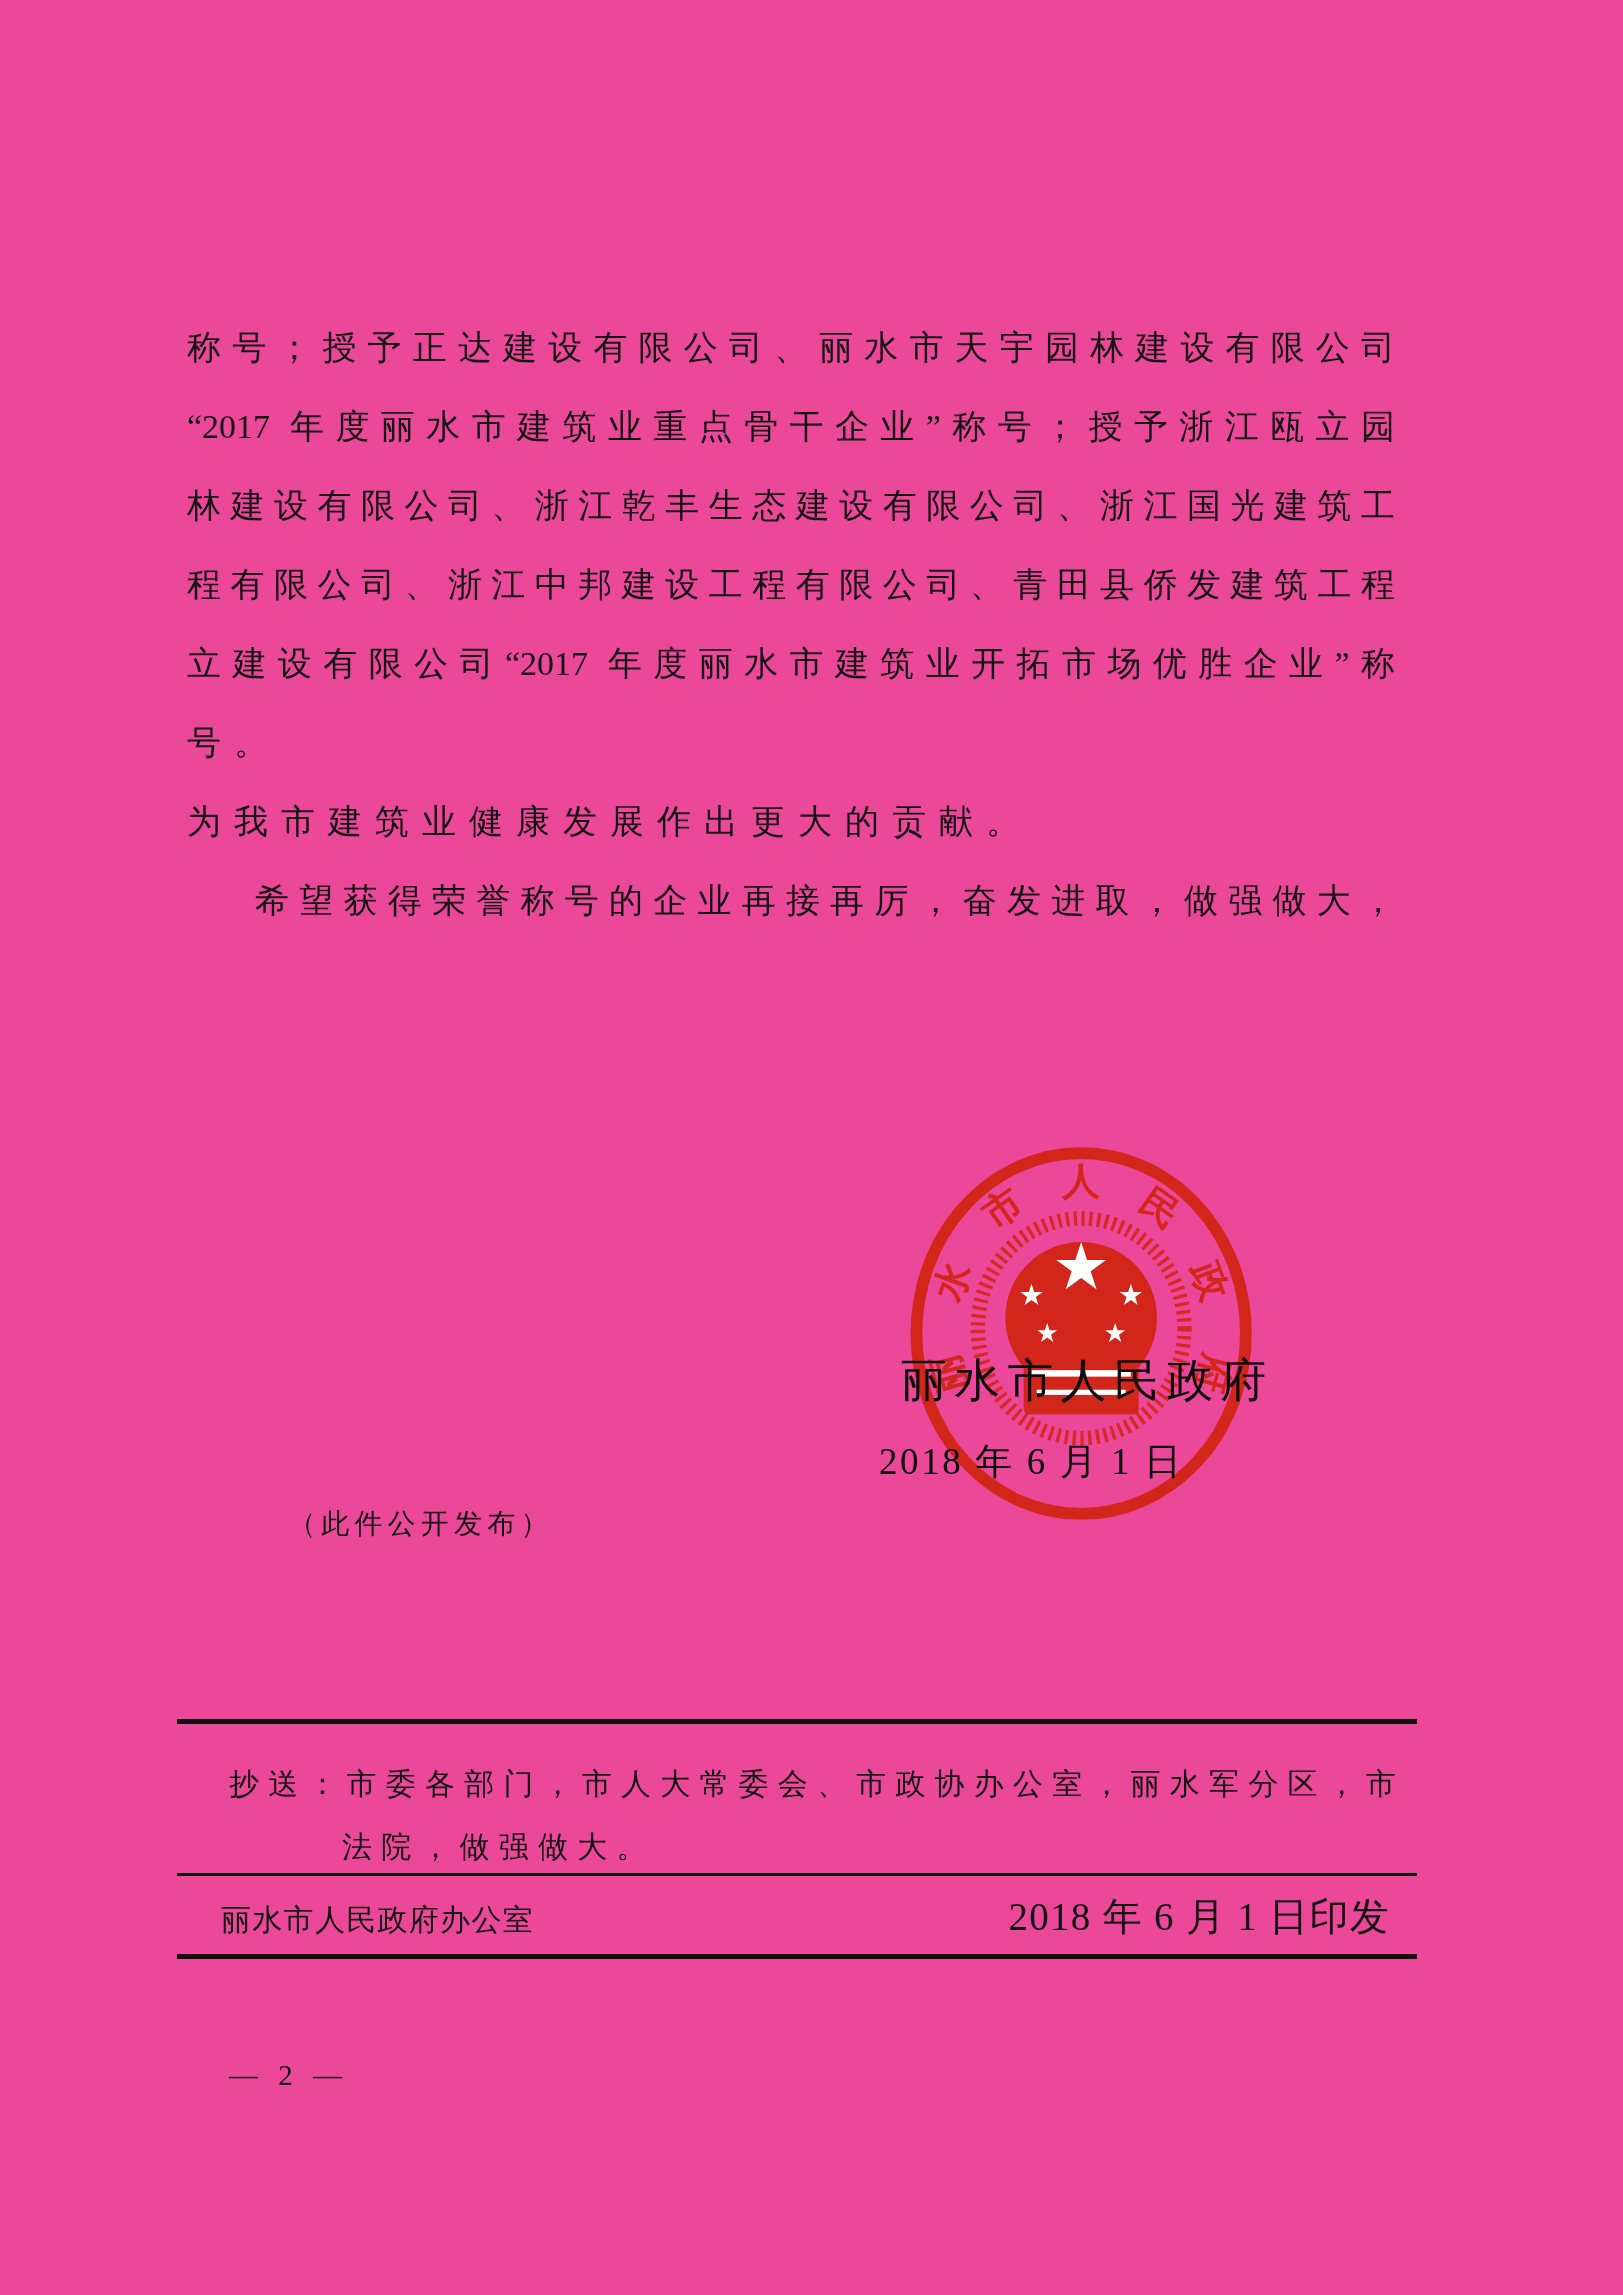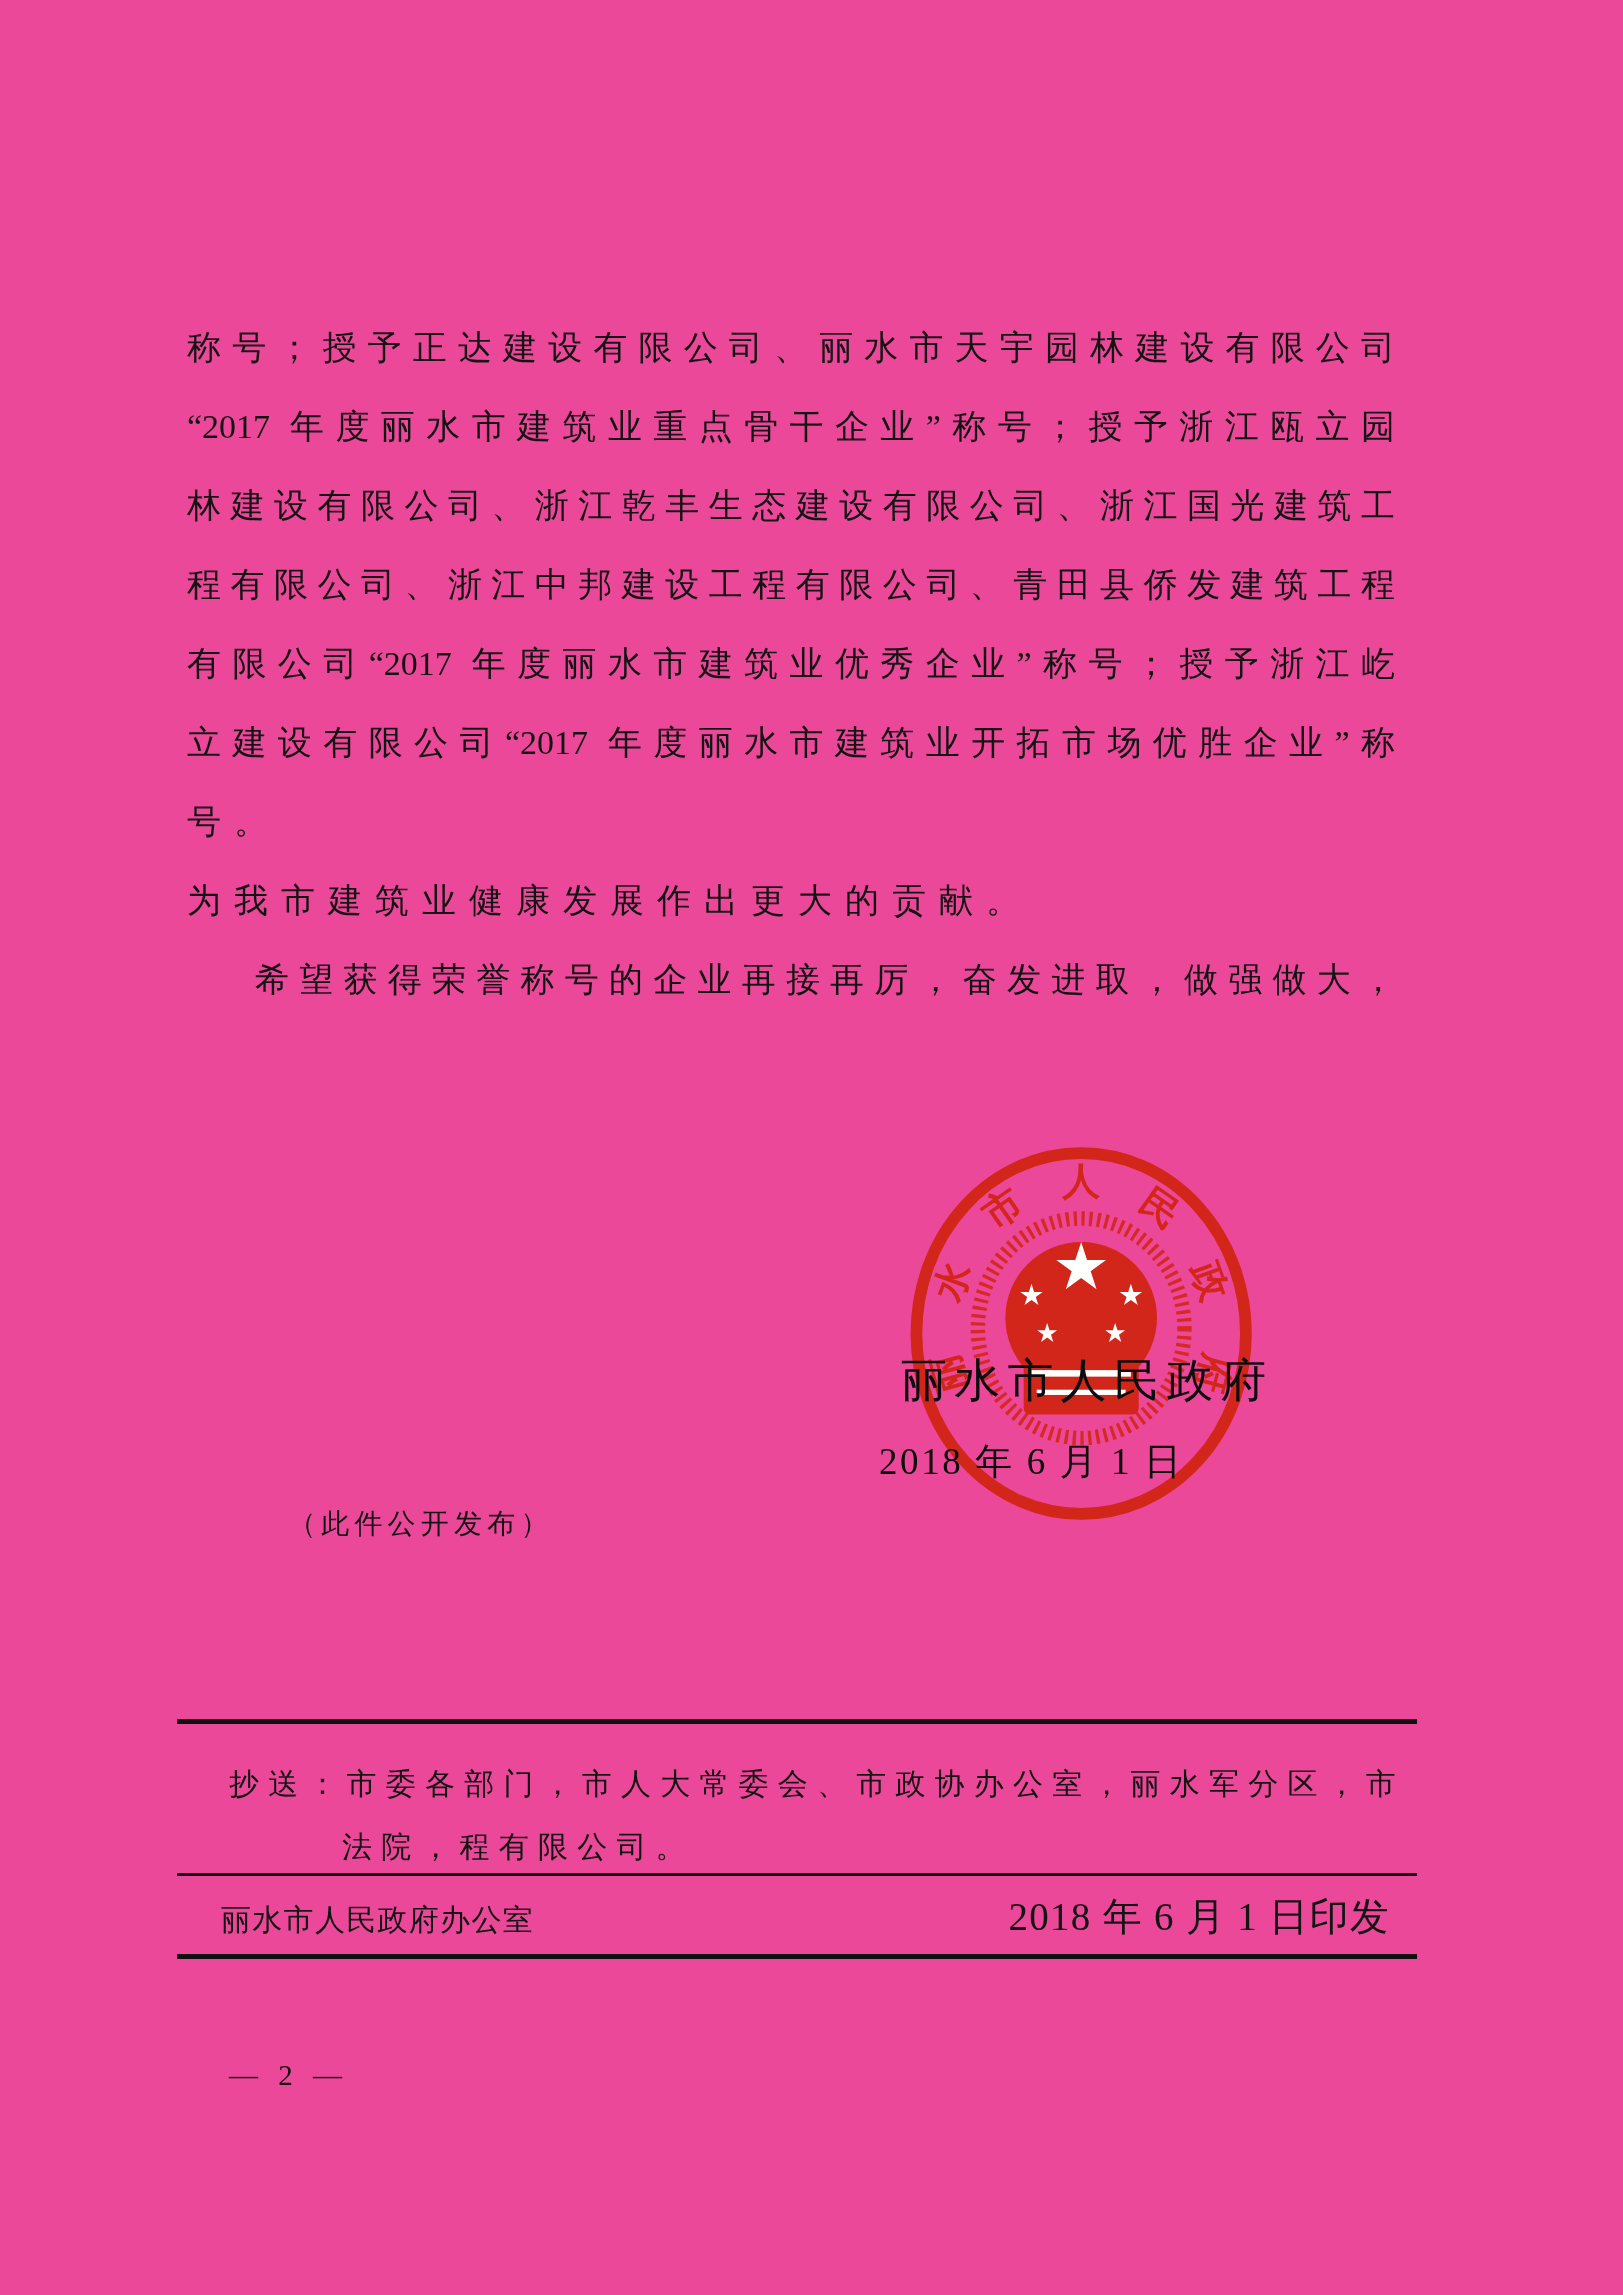--- a/index.html
+++ b/index.html
@@ -74,21 +74,20 @@
 </head>
 <body>
 
 <div class="page">
 
   <div class="doc-body">
     <div class="doc-line j">称号；授予正达建设有限公司、丽水市天宇园林建设有限公司</div>
     <div class="doc-line j">“2017 年度丽水市建筑业重点骨干企业”称号；授予浙江瓯立园</div>
     <div class="doc-line j">林建设有限公司、浙江乾丰生态建设有限公司、浙江国光建筑工</div>
     <div class="doc-line j">程有限公司、浙江中邦建设工程有限公司、青田县侨发建筑工程</div>
-    <div class="doc-line j">有限公司“2017 年度丽水市建筑业优秀企业”称号；授予浙江屹</div>
     <div class="doc-line j">立建设有限公司“2017 年度丽水市建筑业开拓市场优胜企业”称</div>
     <div class="doc-line">号。</div>
     <div class="doc-line">为我市建筑业健康发展作出更大的贡献。</div>
     <div class="doc-line indent j">希望获得荣誉称号的企业再接再厉，奋发进取，做强做大，</div>
   </div>
 
   <div class="seal">
     <svg viewBox="0 0 545 592" xmlns="http://www.w3.org/2000/svg">
       <defs>
         <path id="star" d="M0,-1 L0.2245,-0.309 0.9511,-0.309 0.3633,0.118 0.5878,0.809 0,0.382 -0.5878,0.809 -0.3633,0.118 -0.9511,-0.309 -0.2245,-0.309 Z"></path>
@@ -121,21 +120,21 @@
     </svg>
   </div>
 
   <div class="sig-issuer">丽水市人民政府</div>
   <div class="sig-date">2018 年 6 月 1 日</div>
 
   <div class="release-note">（此件公开发布）</div>
 
   <div class="rule thick r1"></div>
   <div class="cc-line1">抄送：市委各部门，市人大常委会、市政协办公室，丽水军分区，市</div>
-  <div class="cc-line2">法院，程有限公司。</div>
+  <div class="cc-line2">法院，做强做大。</div>
   <div class="rule thin r2"></div>
   <div class="office-row">
     <span class="office-name">丽水市人民政府办公室</span>
     <span class="print-date">2018 年 6 月 1 日印发</span>
   </div>
   <div class="rule thick r3"></div>
 
   <div class="page-number">— 2 —</div>
 
 </div>

